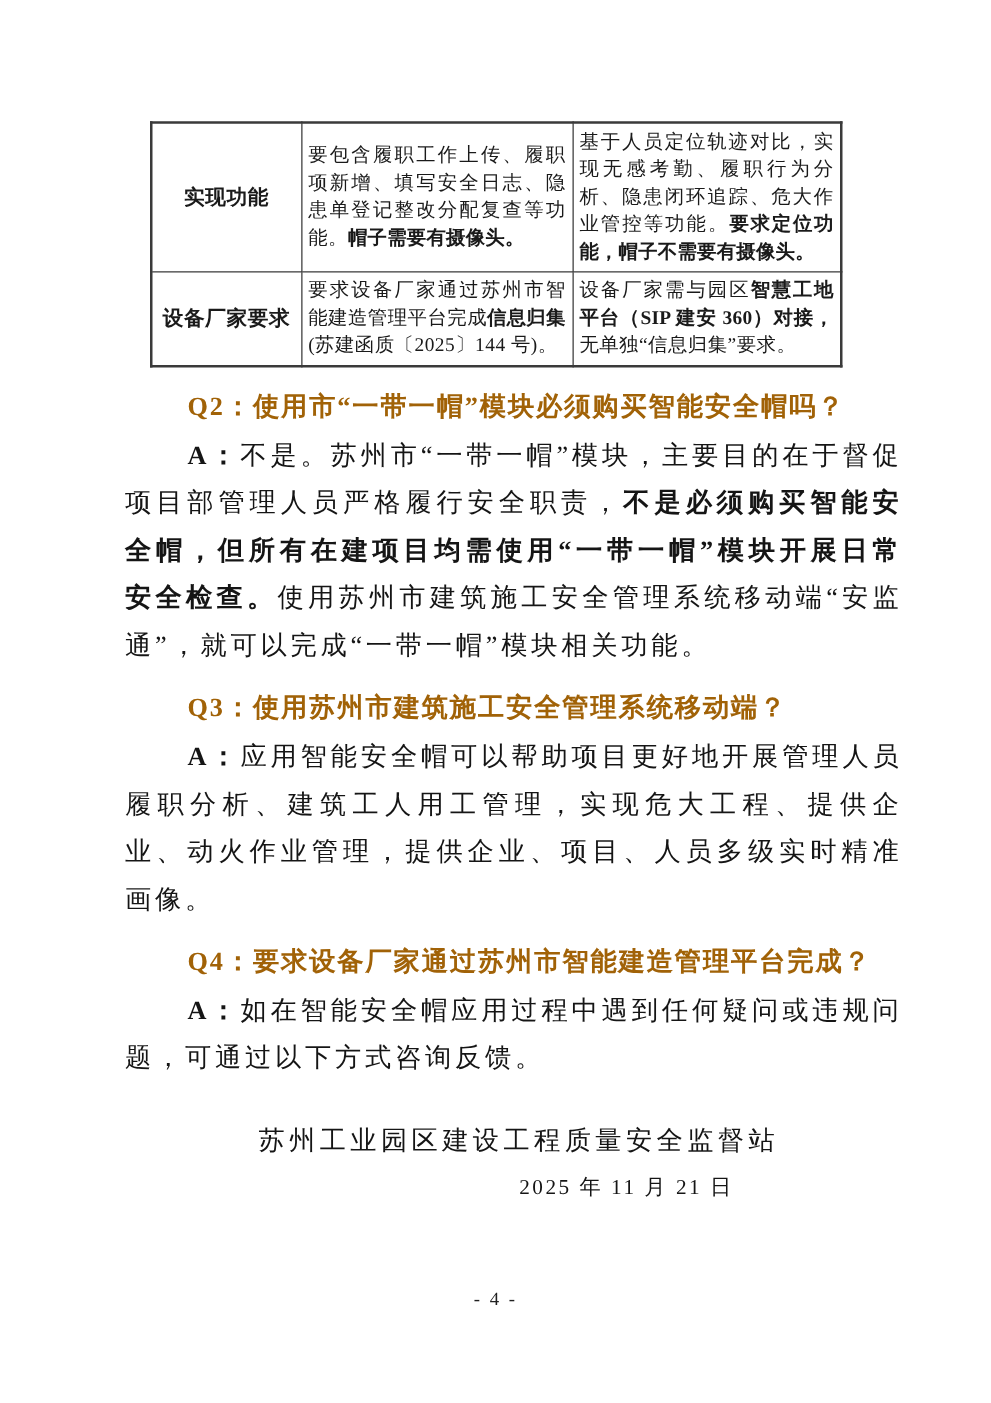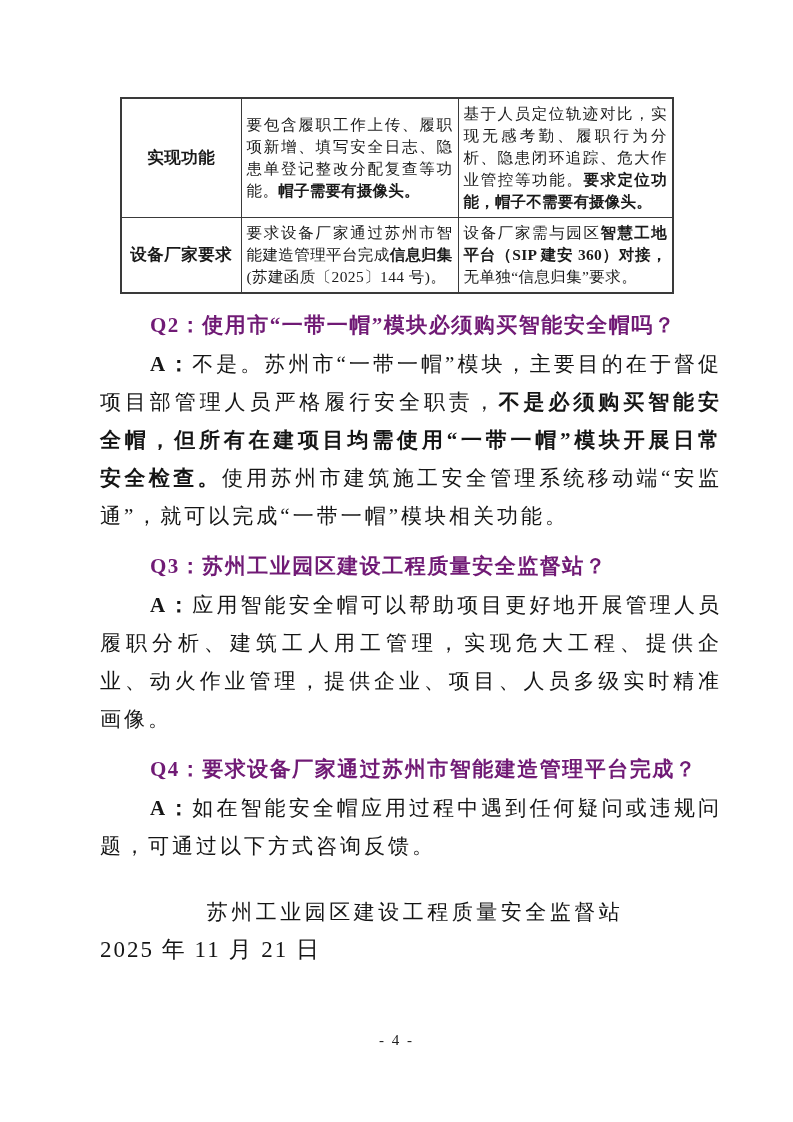--- a/index.html
+++ b/index.html
@@ -45,21 +45,21 @@
   .spec-table b { font-weight: 700; letter-spacing: 0.2px; }
 
   
   .qa-heading {
     margin: 11px 0 0 0;
     font-size: 21px;
     font-weight: 700;
     line-height: 40px;
     letter-spacing: 1.5px;
     text-indent: 50px;
-    color: #701a75;
+    color: #a16207;
   }
   .answer {
     margin: 0;
     font-size: 21px;
     line-height: 38px;
     letter-spacing: 3px;
     text-align: justify;
     text-indent: 50px;
   }
   .answer b { font-weight: 700; }
@@ -74,23 +74,24 @@
   
   .signature-org {
     margin: 28px -8px 0 0;
     font-size: 21px;
     line-height: 38px;
     letter-spacing: 3.5px;
     text-align: center;
   }
   .signature-date {
     margin: 0;
-    font-size: 23px;
+    font-size: 17px;
     line-height: 38px;
     letter-spacing: 2px;
+    text-align: right;
     padding-right: 135px;
   }
 
   
   .page-number {
     position: absolute;
     left: 0;
     right: 0;
     top: 1032px;
     text-align: center;
@@ -120,21 +121,21 @@
         <td class="label-cell">设备厂家要求</td>
         <td class="content-cell"><span>要求设备厂家通过苏州市智能建造管理平台完成</span><b>信息归集</b><span>(苏建函质〔2025〕144 号)。</span></td>
         <td class="content-cell"><span>设备厂家需与园区</span><b>智慧工地平台（SIP 建安 360）对接，</b><span>无单独“信息归集”要求。</span></td>
       </tr>
     </tbody>
   </table>
 
   <h2 class="qa-heading">Q2：使用市“一带一帽”模块必须购买智能安全帽吗？</h2>
   <p class="answer"><b>A：</b><span>不是。苏州市“一带一帽”模块，主要目的在于督促项目部管理人员严格履行安全职责，</span><b>不是必须购买智能安全帽，但所有在建项目均需使用“一带一帽”模块开展日常安全检查。</b><span>使用苏州市建筑施工安全管理系统移动端“安监通”，就可以完成“一带一帽”模块相关功能。</span></p>
 
-  <h2 class="qa-heading">Q3：苏州工业园区建设工程质量安全监督站？</h2>
+  <h2 class="qa-heading">Q3：使用苏州市建筑施工安全管理系统移动端？</h2>
   <p class="answer"><b>A：</b><span>应用智能安全帽可以帮助项目更好地开展管理人员履职分析、建筑工人用工管理，实现危大工程、提供企业、动火作业管理，提供企业、项目、人员多级实时精准画像。</span></p>
 
   <h2 class="qa-heading">Q4：要求设备厂家通过苏州市智能建造管理平台完成？</h2>
   <p class="answer"><b>A：</b><span>如在智能安全帽应用过程中遇到任何疑问或违规问题，可通过以下方式咨询反馈。</span></p>
 
   <p class="signature-org">苏州工业园区建设工程质量安全监督站</p>
   <p class="signature-date">2025 年 11 月 21 日</p>
 
   <div class="page-number">- 4 -</div>
 

